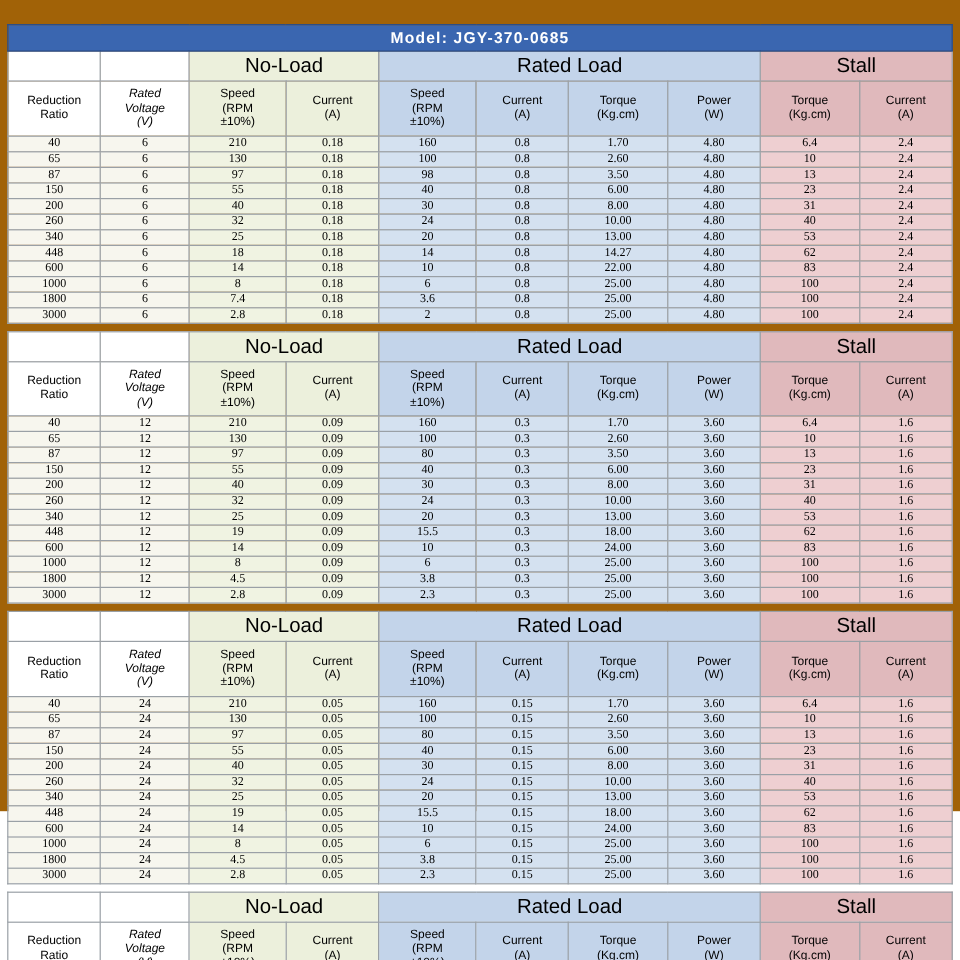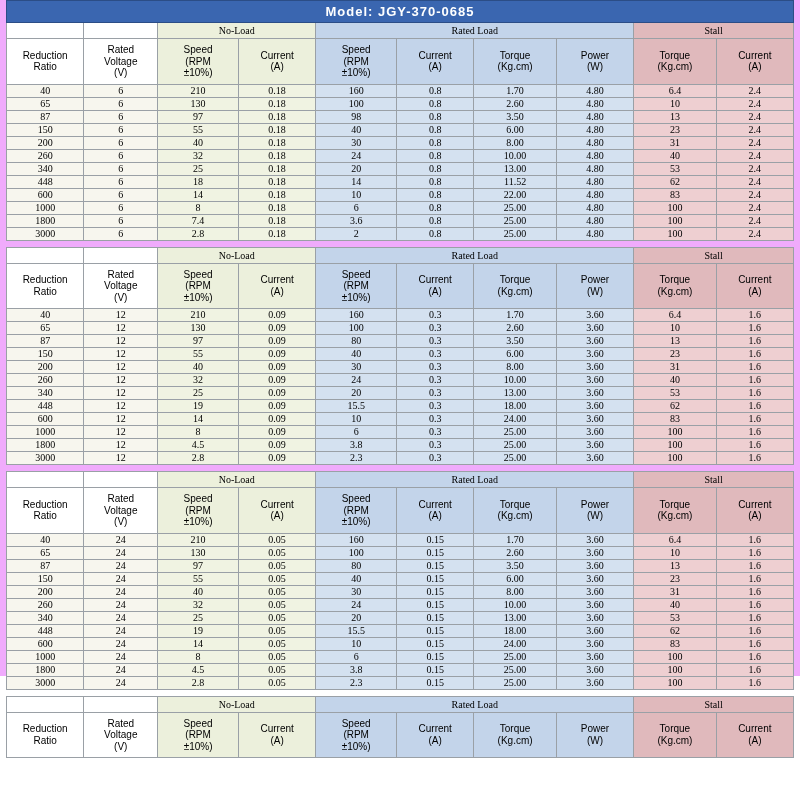--- a/index.html
+++ b/index.html
@@ -1,28 +1,28 @@
 <!DOCTYPE html>
 <html><head>
 <meta charset="utf-8">
 <style>
   html,body{margin:0;padding:0;background:#ffffff;}
   body{width:800px;height:800px;font-family:"Liberation Serif", serif;}
-  .page{width:800px;height:676px;box-sizing:border-box;padding:0 6px;background:#f0abfc;}
+  .page{width:800px;height:676px;box-sizing:border-box;padding:20px 6px;background:#a16207;}
   .spec-table{width:100%;border-collapse:collapse;table-layout:fixed;margin-bottom:6px;}
   .spec-table td,.spec-table th{border:1px solid #9aa0a6;padding:0;text-align:center;vertical-align:middle;font-weight:normal;}
   .title-row td{background:#3a66b0;color:#ffffff;font-size:13px;font-weight:bold;letter-spacing:1px;padding:3px 0;border:1px solid #2b4d86;font-family:"Liberation Sans", sans-serif;}
-  .group-row td{font-size:10px;padding:2px 0;font-family:Liberation Serif, serif;}
+  .group-row td{font-size:17px;padding:2px 0;font-family:Liberation Sans, sans-serif;}
   .g-blank{background:#ffffff;}
   .g-noload{background:#ecf0dc;}
   .g-rated{background:#c3d4ea;}
   .g-stall{background:#e0b9bc;margin-top:34px;}
   .hdr-row td{font-size:10px;line-height:1.15;padding:5px 1px;font-family:"Liberation Sans", sans-serif;}
   .h-ratio{background:#ffffff;}
-  .h-volt{background:#ffffff;}
+  .h-volt{background:#ffffff;font-style:italic;}
   .h-noload{background:#ecf0dc;}
   .h-rated{background:#c3d4ea;}
   .h-stall{background:#e0b9bc;}
   .data-row td{font-size:10px;padding:0px 1px;height:12px;line-height:12px;font-family:"Liberation Serif", serif;}
   .c-ratio{background:#f7f6ee;}
   .c-volt{background:#f7f6ee;}
   .c-noload{background:#f0f3e2;}
   .c-rated{background:#d4e1f0;}
   .c-stall{background:#eecfd1;}
   col.w-ratio{width:9.0%;}
@@ -161,21 +161,21 @@
             <td class="c-stall">53</td>
             <td class="c-stall">2.4</td>
           </tr>
           <tr class="data-row">
             <td class="c-ratio">448</td>
             <td class="c-volt">6</td>
             <td class="c-noload">18</td>
             <td class="c-noload">0.18</td>
             <td class="c-rated">14</td>
             <td class="c-rated">0.8</td>
-            <td class="c-rated">11.52</td>
+            <td class="c-rated">14.27</td>
             <td class="c-rated">4.80</td>
             <td class="c-stall">62</td>
             <td class="c-stall">2.4</td>
           </tr>
           <tr class="data-row">
             <td class="c-ratio">600</td>
             <td class="c-volt">6</td>
             <td class="c-noload">14</td>
             <td class="c-noload">0.18</td>
             <td class="c-rated">10</td>

